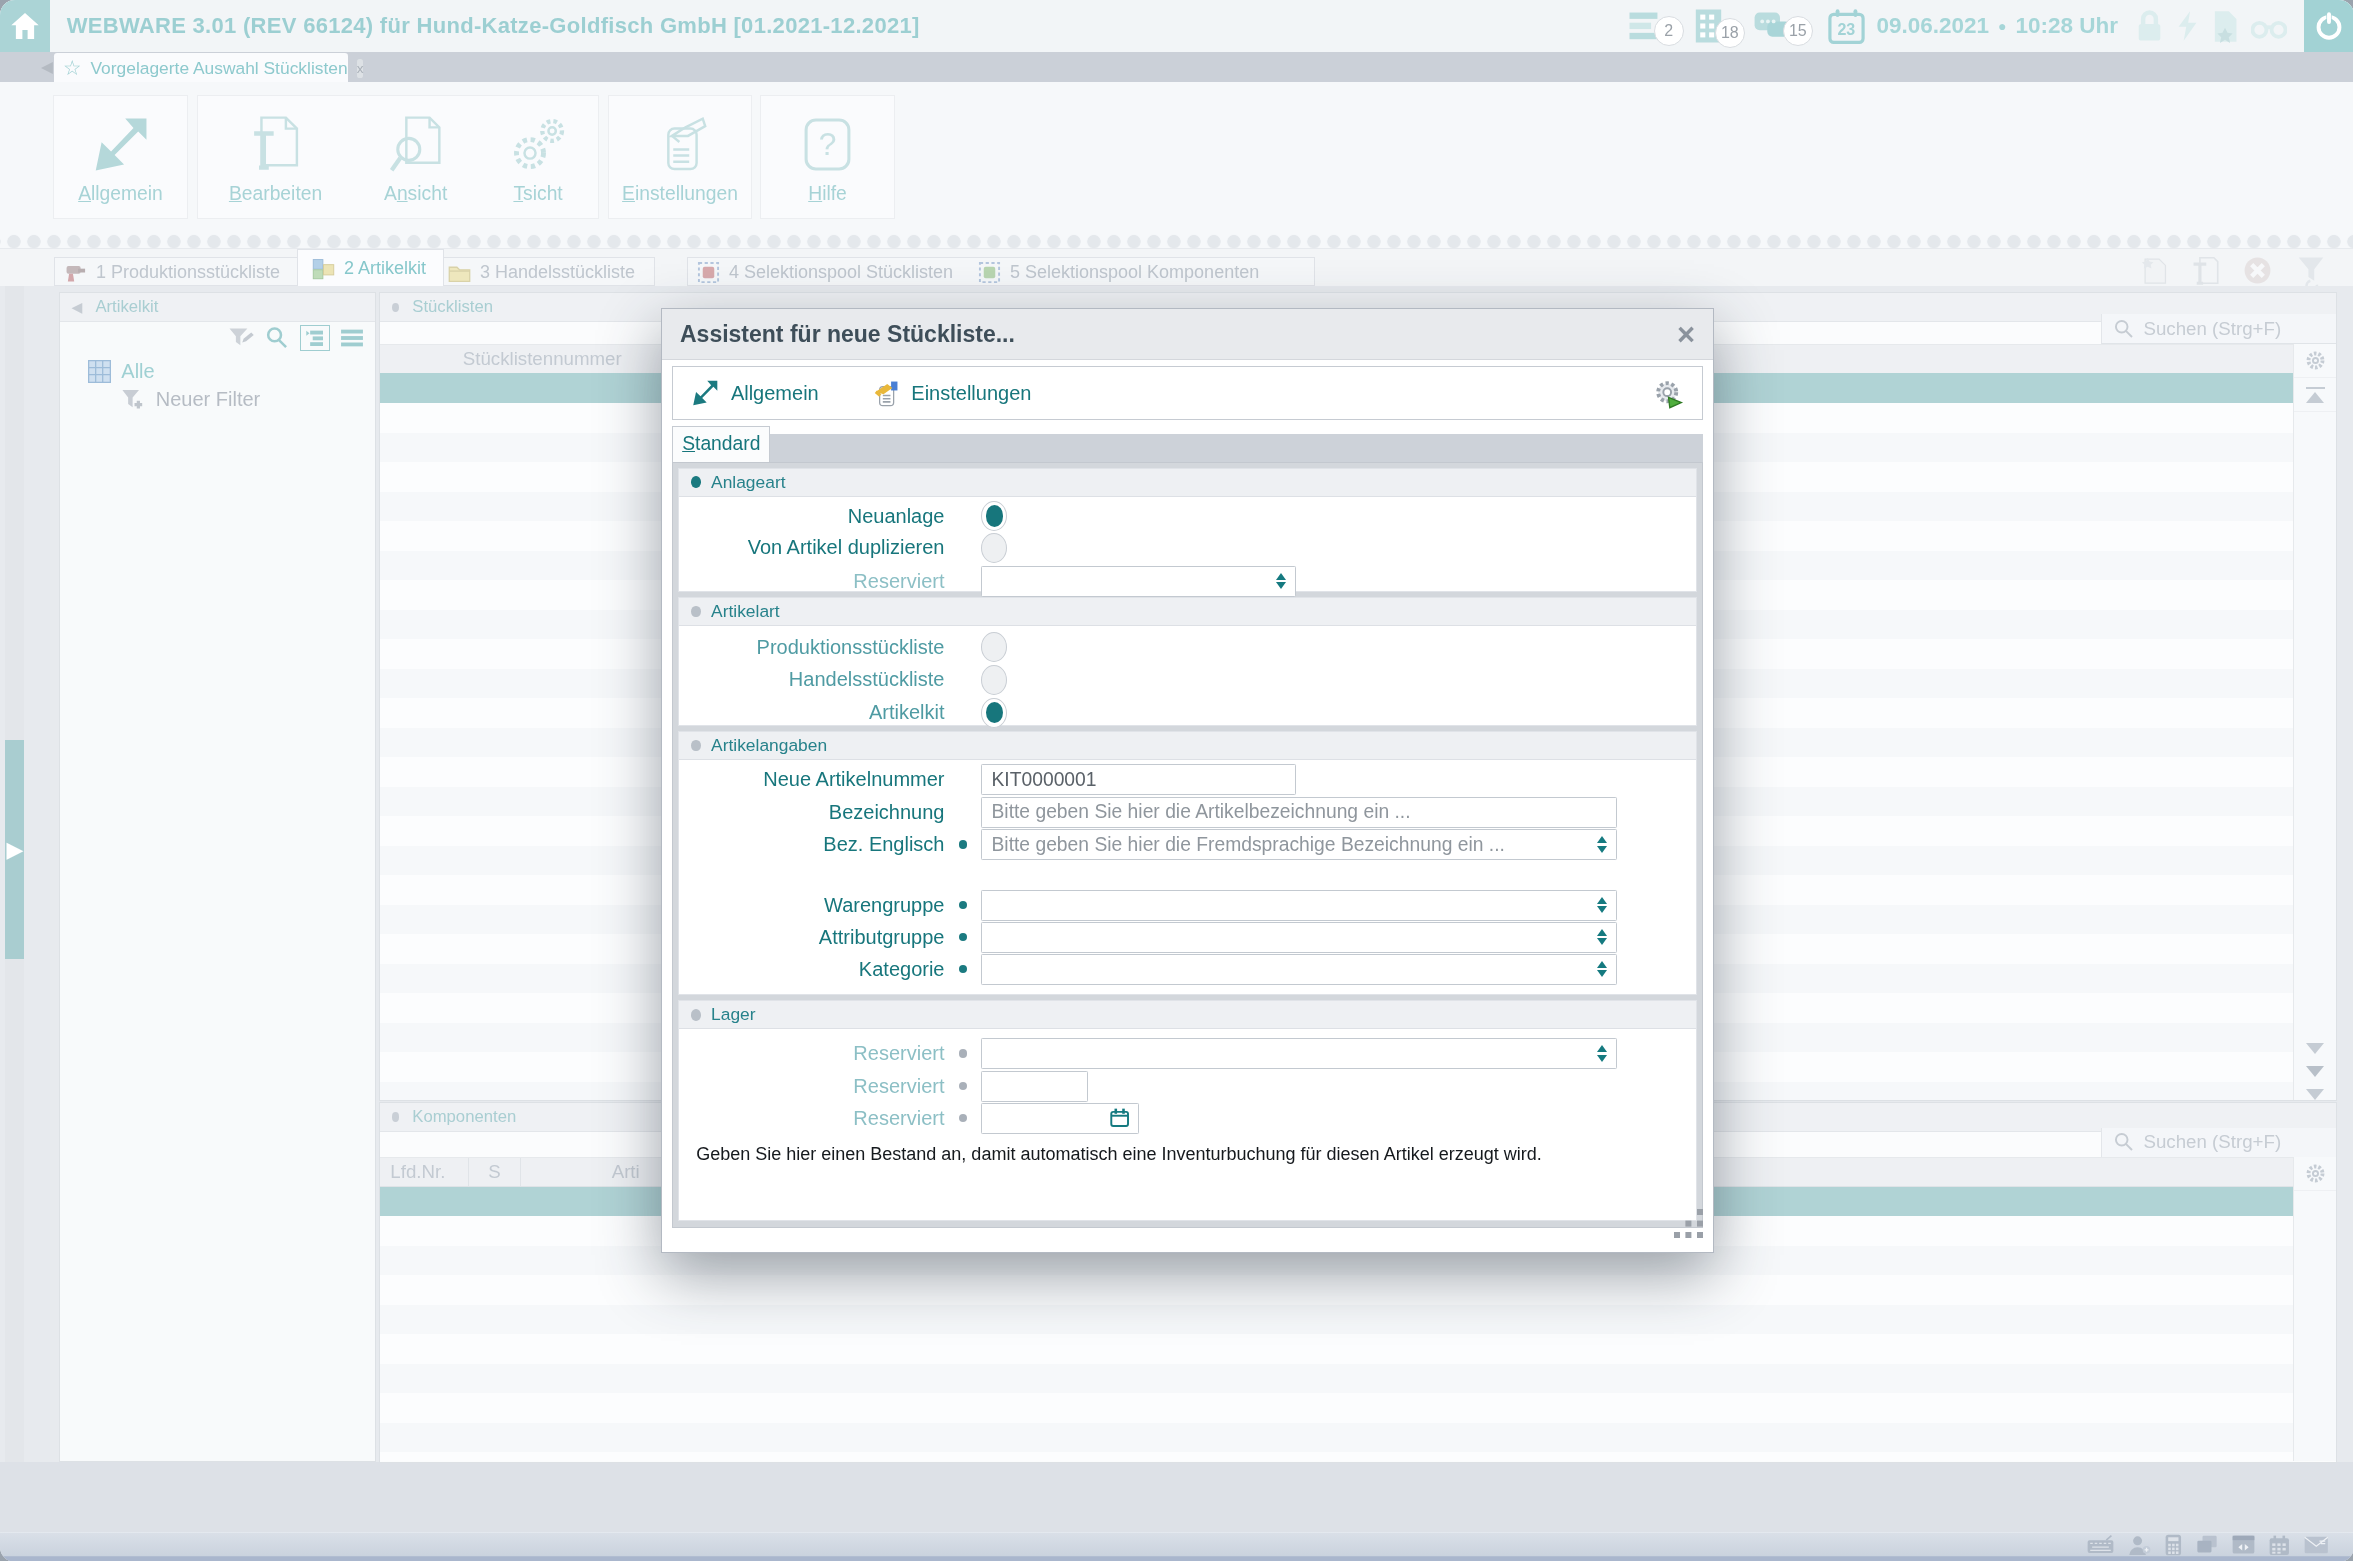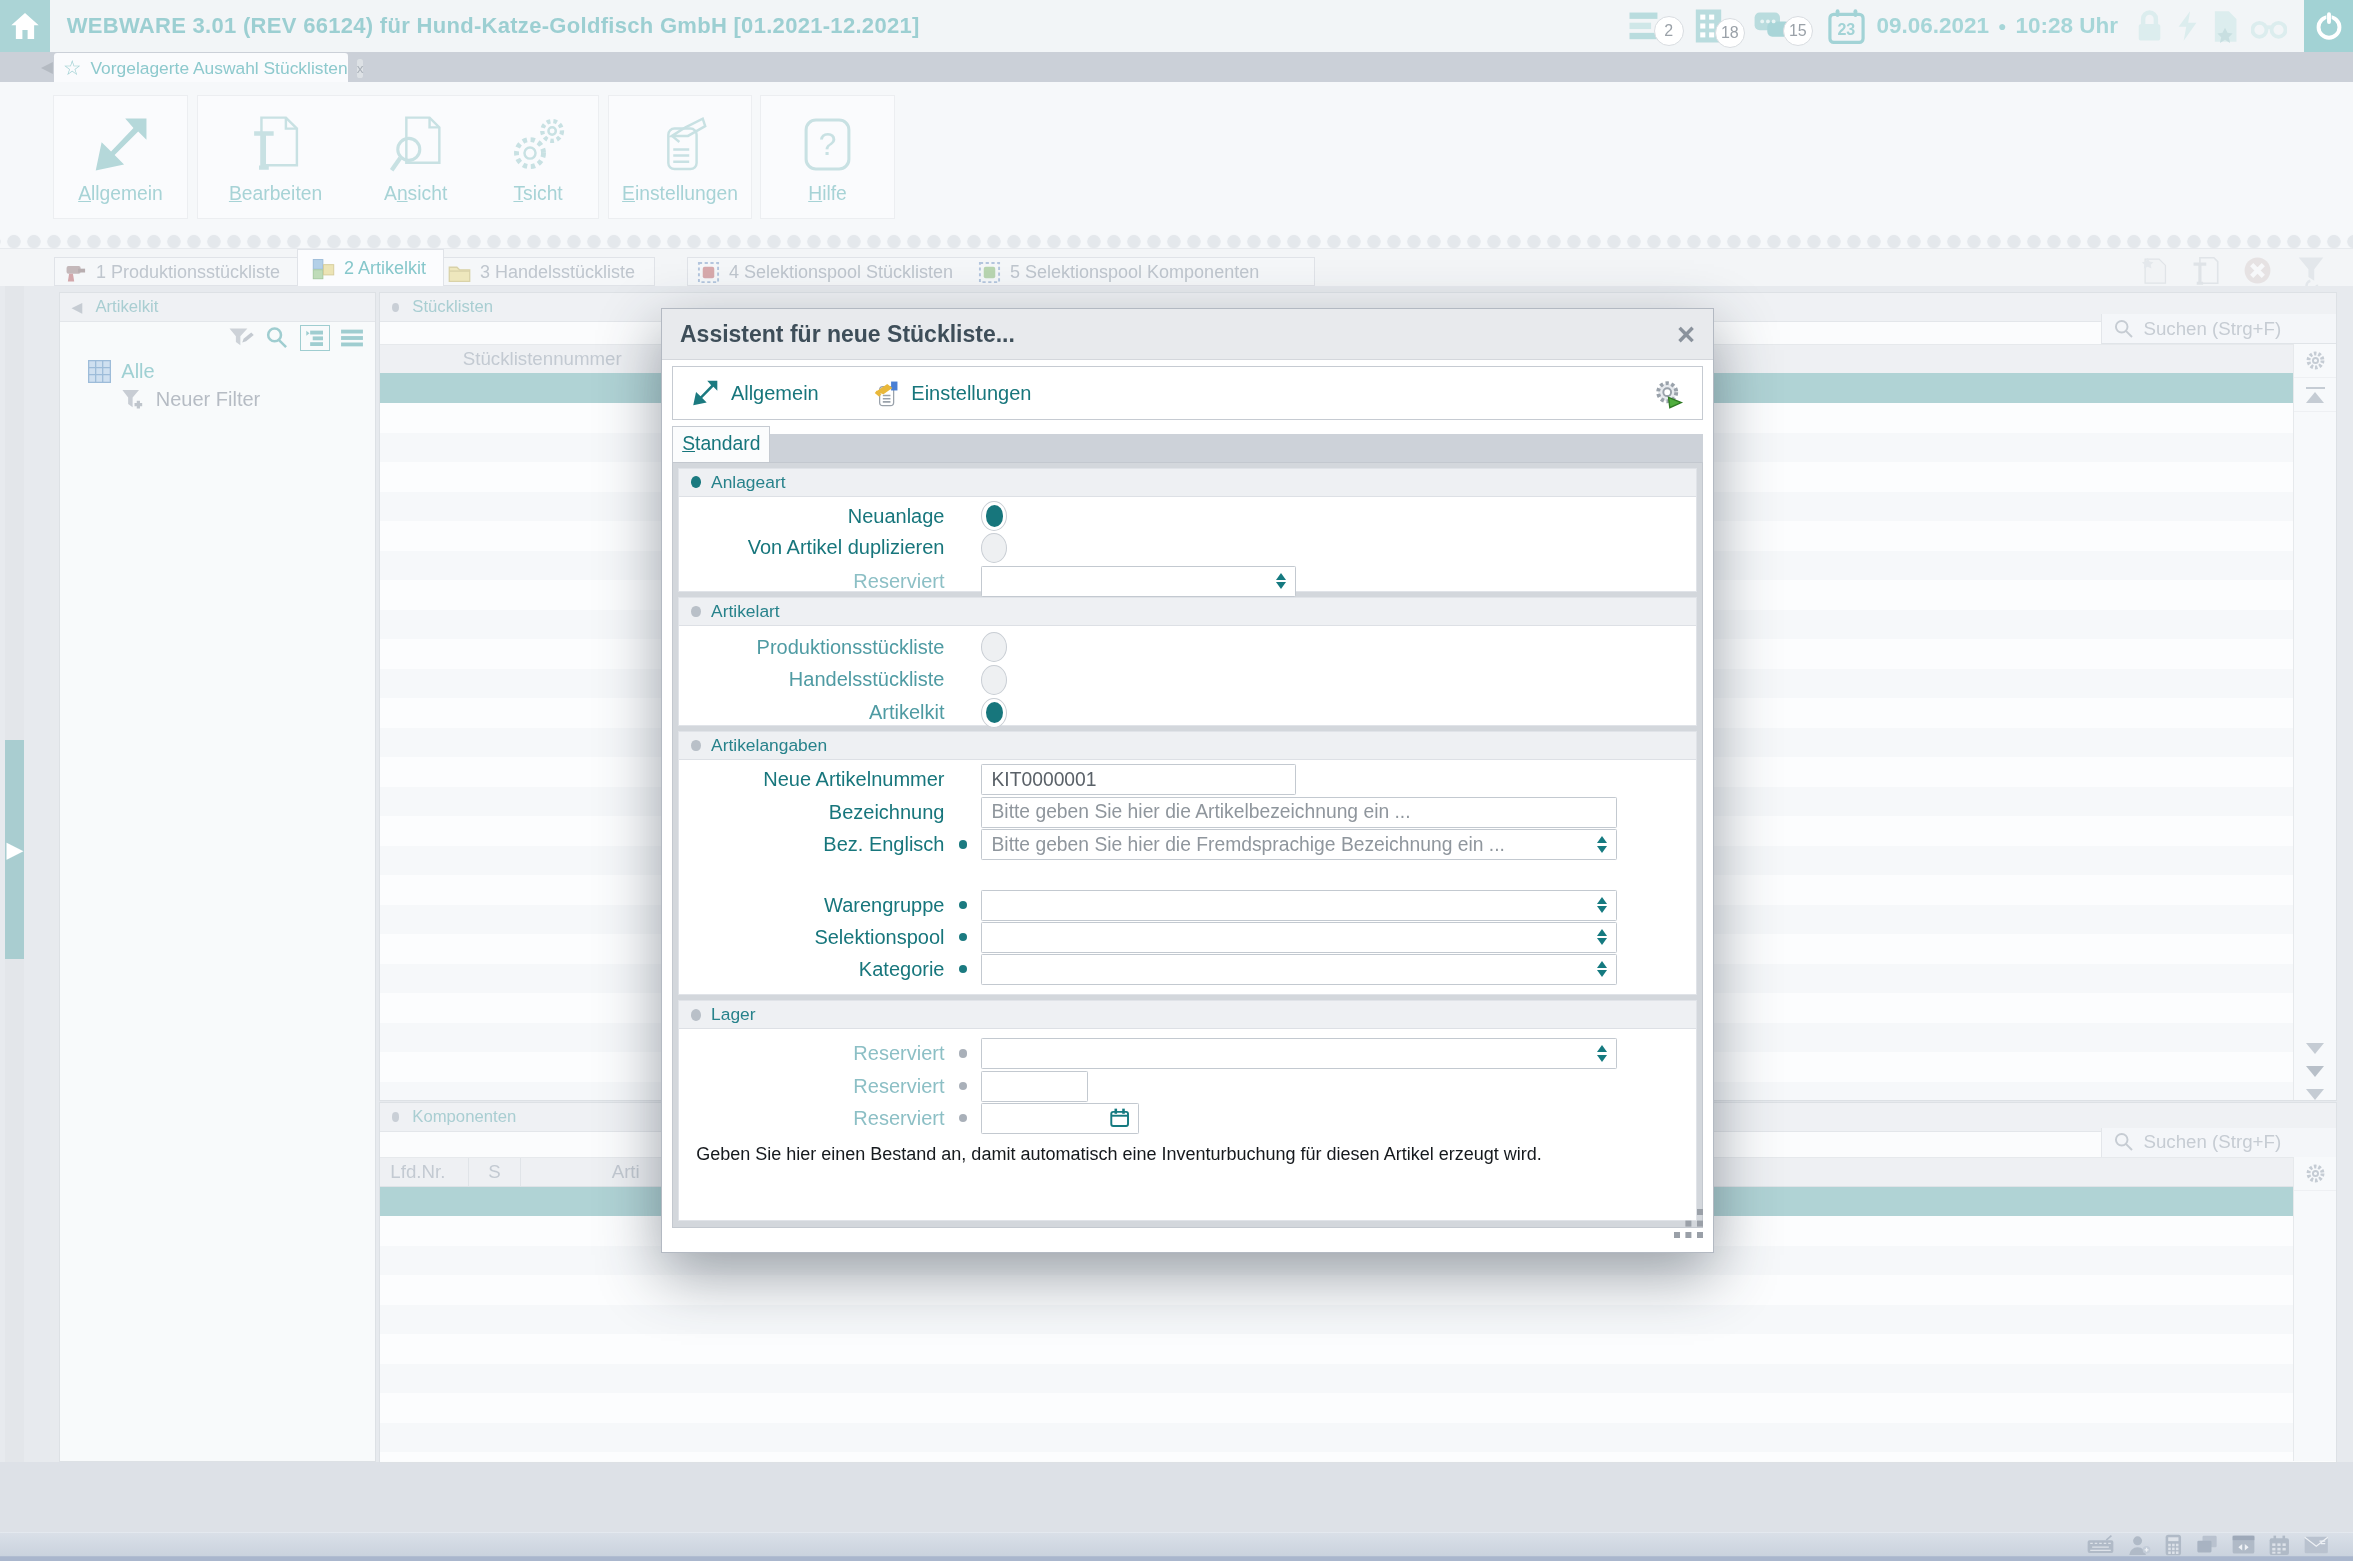--- a/index.html
+++ b/index.html
@@ -1,17 +1,17 @@
 <!DOCTYPE html>
 <html style="font-size:10.3px"><head>
 <meta charset="utf-8">
 <style>
   html,body{margin:0;padding:0;background:#9aa3ad;}
   .screen{position:relative;width:2354px;height:1562px;background:#e7eaee;
-    font-family:"Liberation Sans",sans-serif;overflow:hidden;}
+    font-family:"Liberation Sans",sans-serif;overflow:hidden;border-radius:15px;}
   
   .topbar{position:absolute;left:0;top:0;width:100%;height:52px;background:#f2f5f7;
     border-bottom:0.6px solid #e1e5e9;display:flex;align-items:center;}
   .homebtn{width:50px;height:52px;background:#abd4d6;display:flex;align-items:center;justify-content:center;flex:none;}
   .app-title{margin-left:16.7px;font-size:22px;font-weight:700;color:#9ccfd2;letter-spacing:0.3px;white-space:nowrap;}
   .tb-right{margin-left:auto;display:flex;align-items:center;height:100%;}
   .tb-badged{position:relative;margin-right:28px;}
   .tb-badge{position:absolute;right:-19.3px;bottom:-3.9px;width:28px;height:28px;border-radius:50%;
     background:#fff;border:1.3px solid #d9dde1;color:#9aa1a8;font-size:16px;display:flex;align-items:center;justify-content:center;}
   .tb-cal{position:relative;margin:0 11.6px 0 6.4px;}
@@ -621,21 +621,21 @@
                   <span class="bullet b-teal"></span>
                 </span>
               <div class="cmb w-long">
                 <span class="spin">
                     <span class="sp-up"></span>
                     <span class="sp-dn"></span>
                   </span>
               </div>
             </div>
             <div class="frow" style="height:32px;">
-              <span class="flabel">Selektionspool</span>
+              <span class="flabel">Attributgruppe</span>
               <span class="fdot">
                   <span class="bullet b-teal"></span>
                 </span>
               <div class="cmb w-long">
                 <span class="spin">
                     <span class="sp-up"></span>
                     <span class="sp-dn"></span>
                   </span>
               </div>
             </div>

